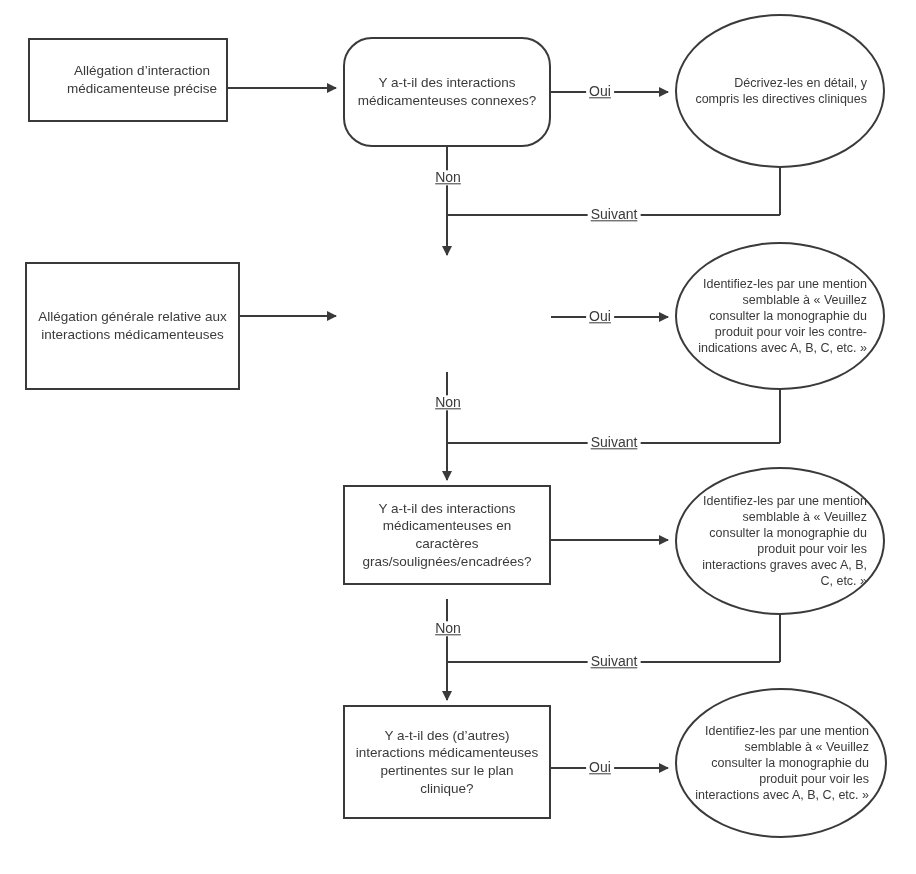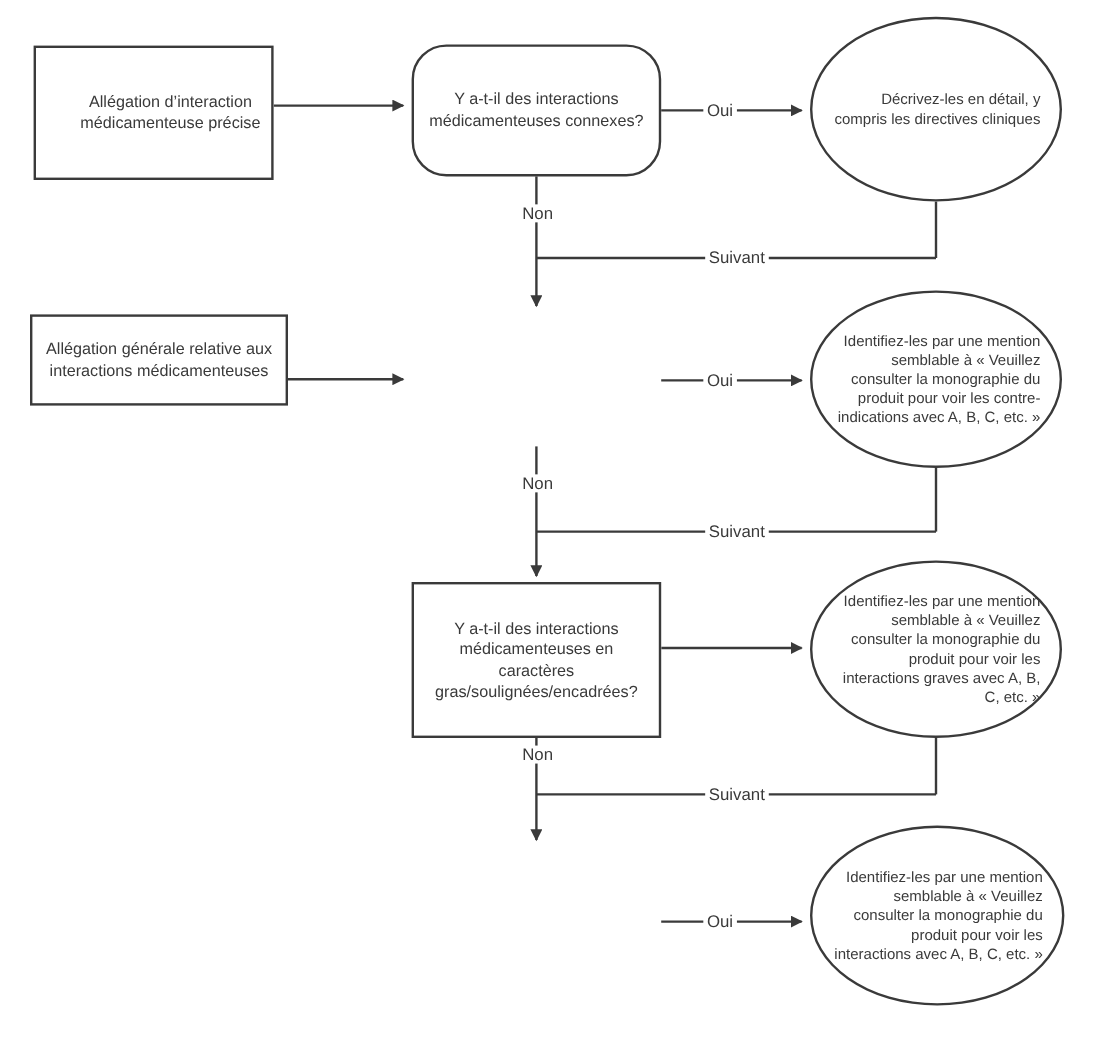--- a/index.html
+++ b/index.html
@@ -47,31 +47,32 @@
     text-align: right;
   }
   .edge-label {
     position: absolute;
     transform: translate(-50%, -50%);
     background: #ffffff;
     padding: 0 3px;
     font-size: 14px;
     line-height: 1.1;
     white-space: nowrap;
+    text-decoration: underline;
   }
   
-  .rect-a   { left: 28px;  top: 38px;  width: 200px; height: 112px; padding-left: 36px; }
+  .rect-a   { left: 28px;  top: 38px;  width: 200px; height: 84px; padding-left: 36px; }
   .rect-b   { left: 343px; top: 37px;  width: 208px; height: 110px; border-radius: 29px; }
   .ell-c    { left: 675px; top: 14px;  width: 210px; height: 154px; }
   
-  .rect-d   { left: 25px;  top: 262px; width: 215px; height: 76px; }
+  .rect-d   { left: 25px;  top: 262px; width: 215px; height: 128px; }
   .rect-e   { left: 343px; top: 260px; width: 208px; height: 112px; }
   .ell-f    { left: 675px; top: 242px; width: 210px; height: 148px; }
   
-  .rect-g   { left: 343px; top: 485px; width: 208px; height: 130px; }
+  .rect-g   { left: 343px; top: 485px; width: 208px; height: 100px; }
   .ell-h    { left: 675px; top: 467px; width: 210px; height: 148px; }
   
   .rect-i   { left: 343px; top: 705px; width: 208px; height: 114px; }
   .ell-j    { left: 675px; top: 688px; width: 212px; height: 150px; }
 
   .lbl-oui-1     { left: 600px; top: 92px;  }
   .lbl-non-1     { left: 448px; top: 178px; }
   .lbl-suivant-1 { left: 614px; top: 215px; }
   .lbl-oui-2     { left: 600px; top: 317px; }
   .lbl-non-2     { left: 448px; top: 403px; }
@@ -131,20 +132,23 @@
     <span>Identifiez-les par une mention semblable à « Veuillez consulter la monographie du produit pour voir les contre-indications avec A, B, C, etc. »</span>
   </div>
 
   <div class="shape rect rect-g">
     <span>Y a-t-il des interactions médicamenteuses en caractères gras/soulignées/encadrées?</span>
   </div>
   <div class="shape ellipse ell-h">
     <span>Identifiez-les par une mention semblable à « Veuillez consulter la monographie du produit pour voir les interactions graves avec A, B, C, etc. »</span>
   </div>
 
+  <div class="shape rect rect-i">
+    <span>Y a-t-il des (d’autres) interactions médicamenteuses pertinentes sur le plan clinique?</span>
+  </div>
   <div class="shape ellipse ell-j">
     <span>Identifiez-les par une mention semblable à « Veuillez consulter la monographie du produit pour voir les interactions avec A, B, C, etc. »</span>
   </div>
 
   <div class="edge-label lbl-oui-1">Oui</div>
   <div class="edge-label lbl-non-1">Non</div>
   <div class="edge-label lbl-suivant-1">Suivant</div>
   <div class="edge-label lbl-oui-2">Oui</div>
   <div class="edge-label lbl-non-2">Non</div>
   <div class="edge-label lbl-suivant-2">Suivant</div>

